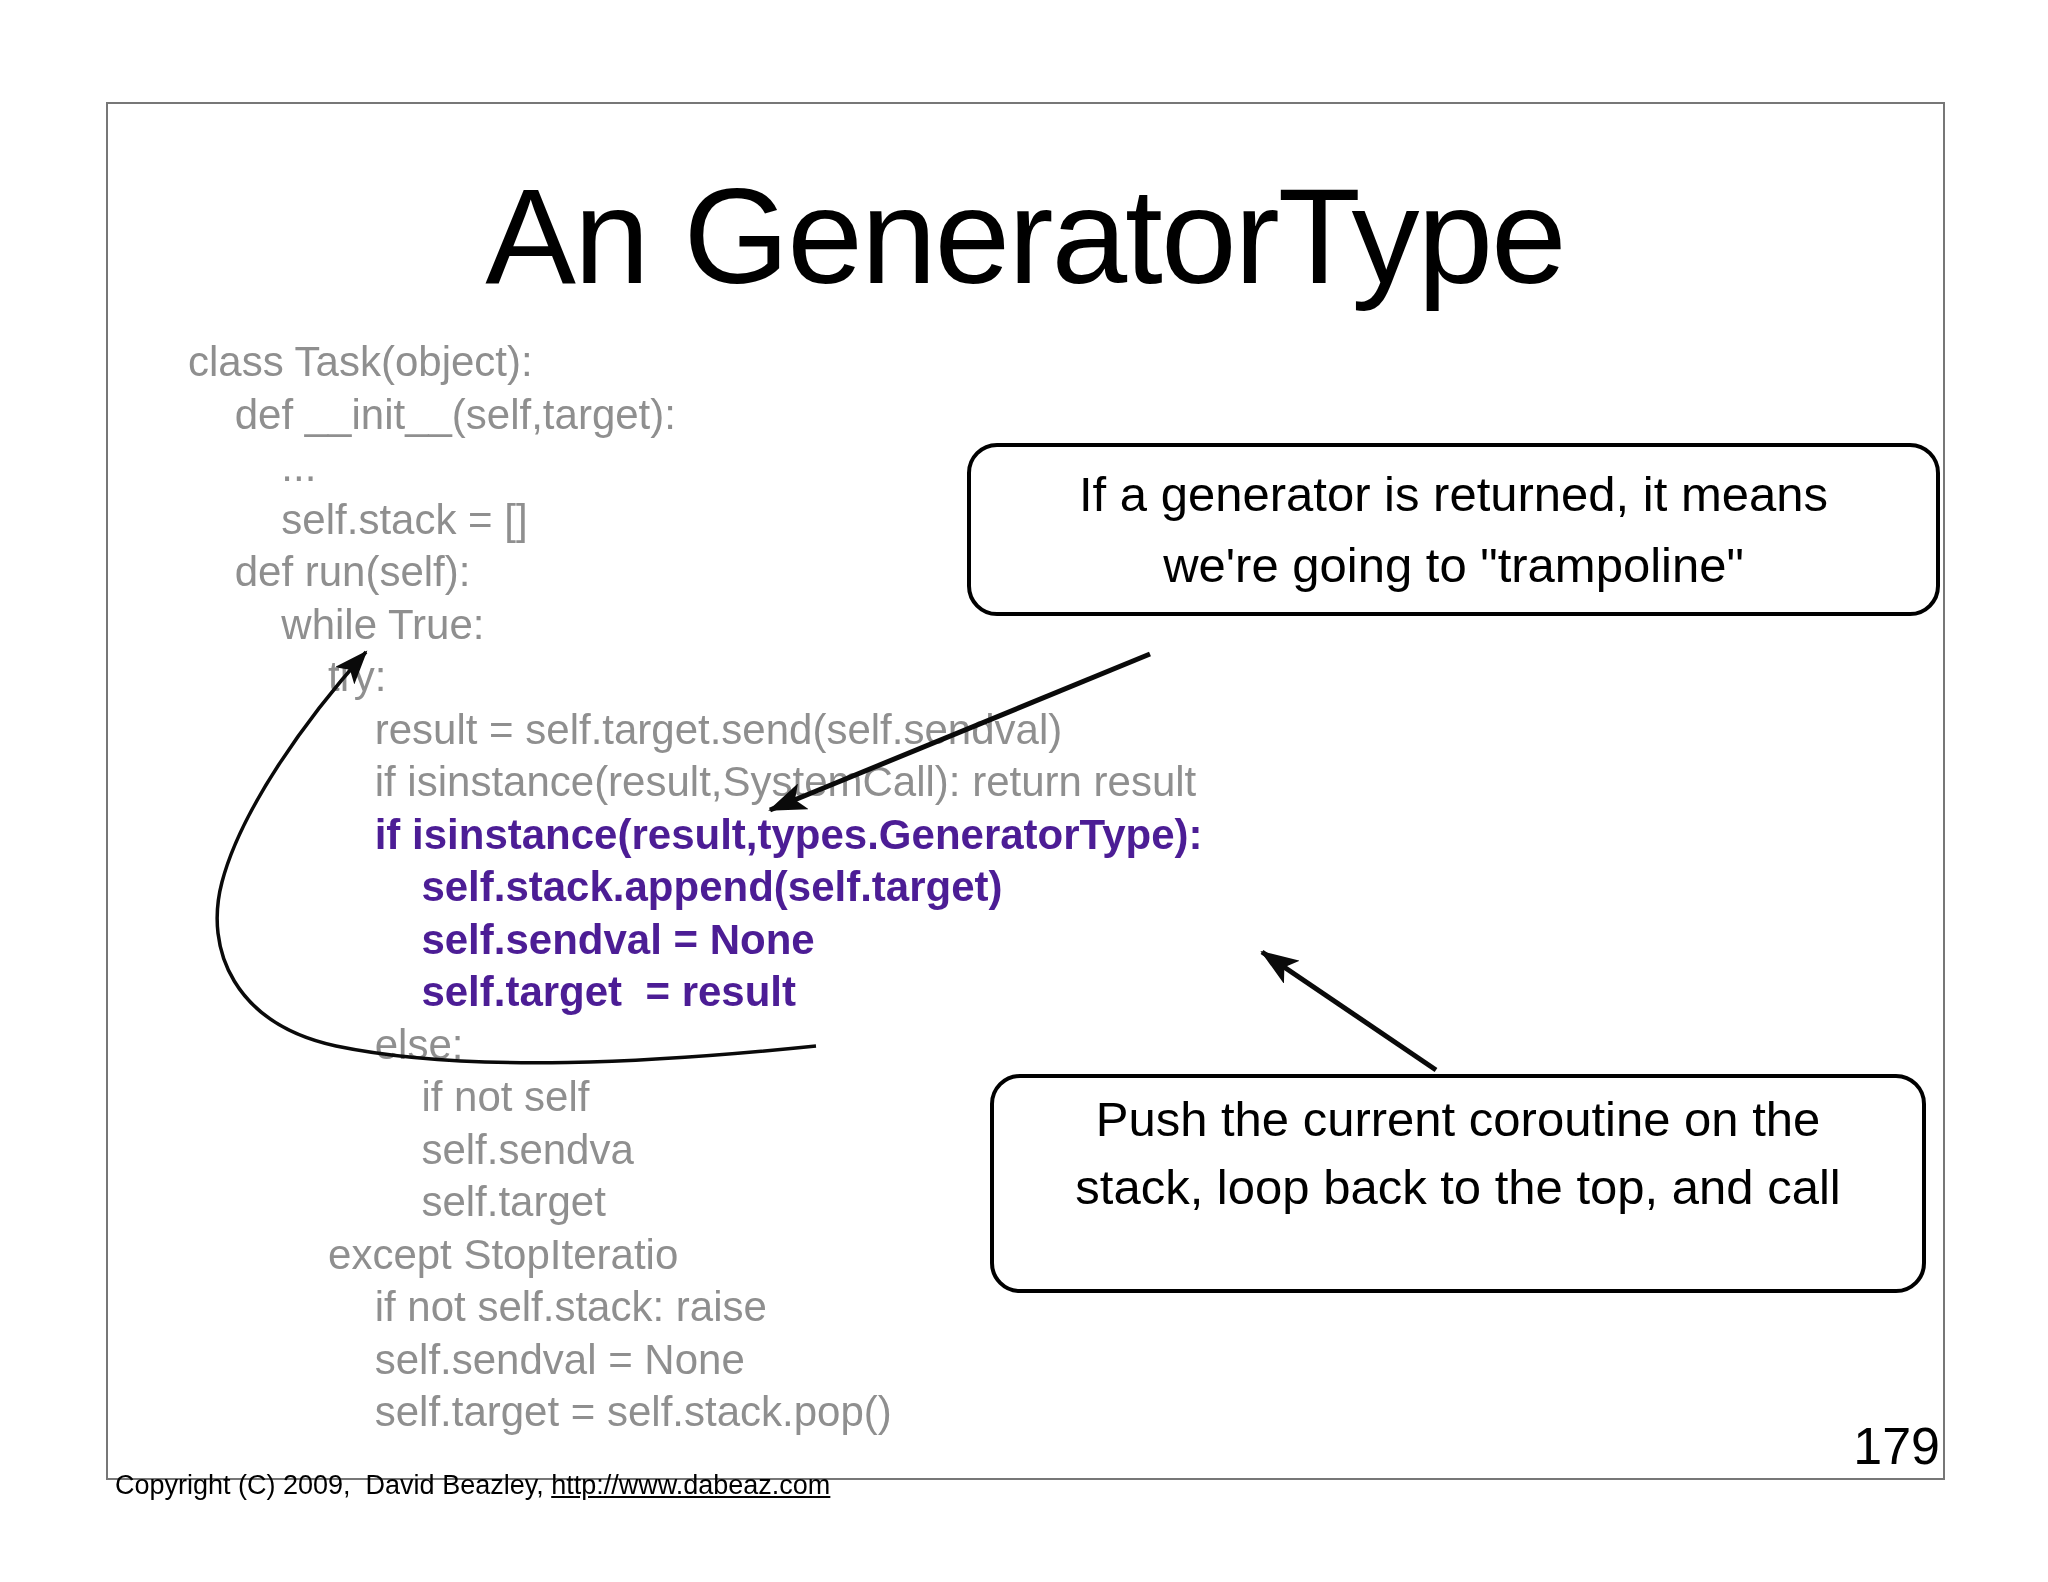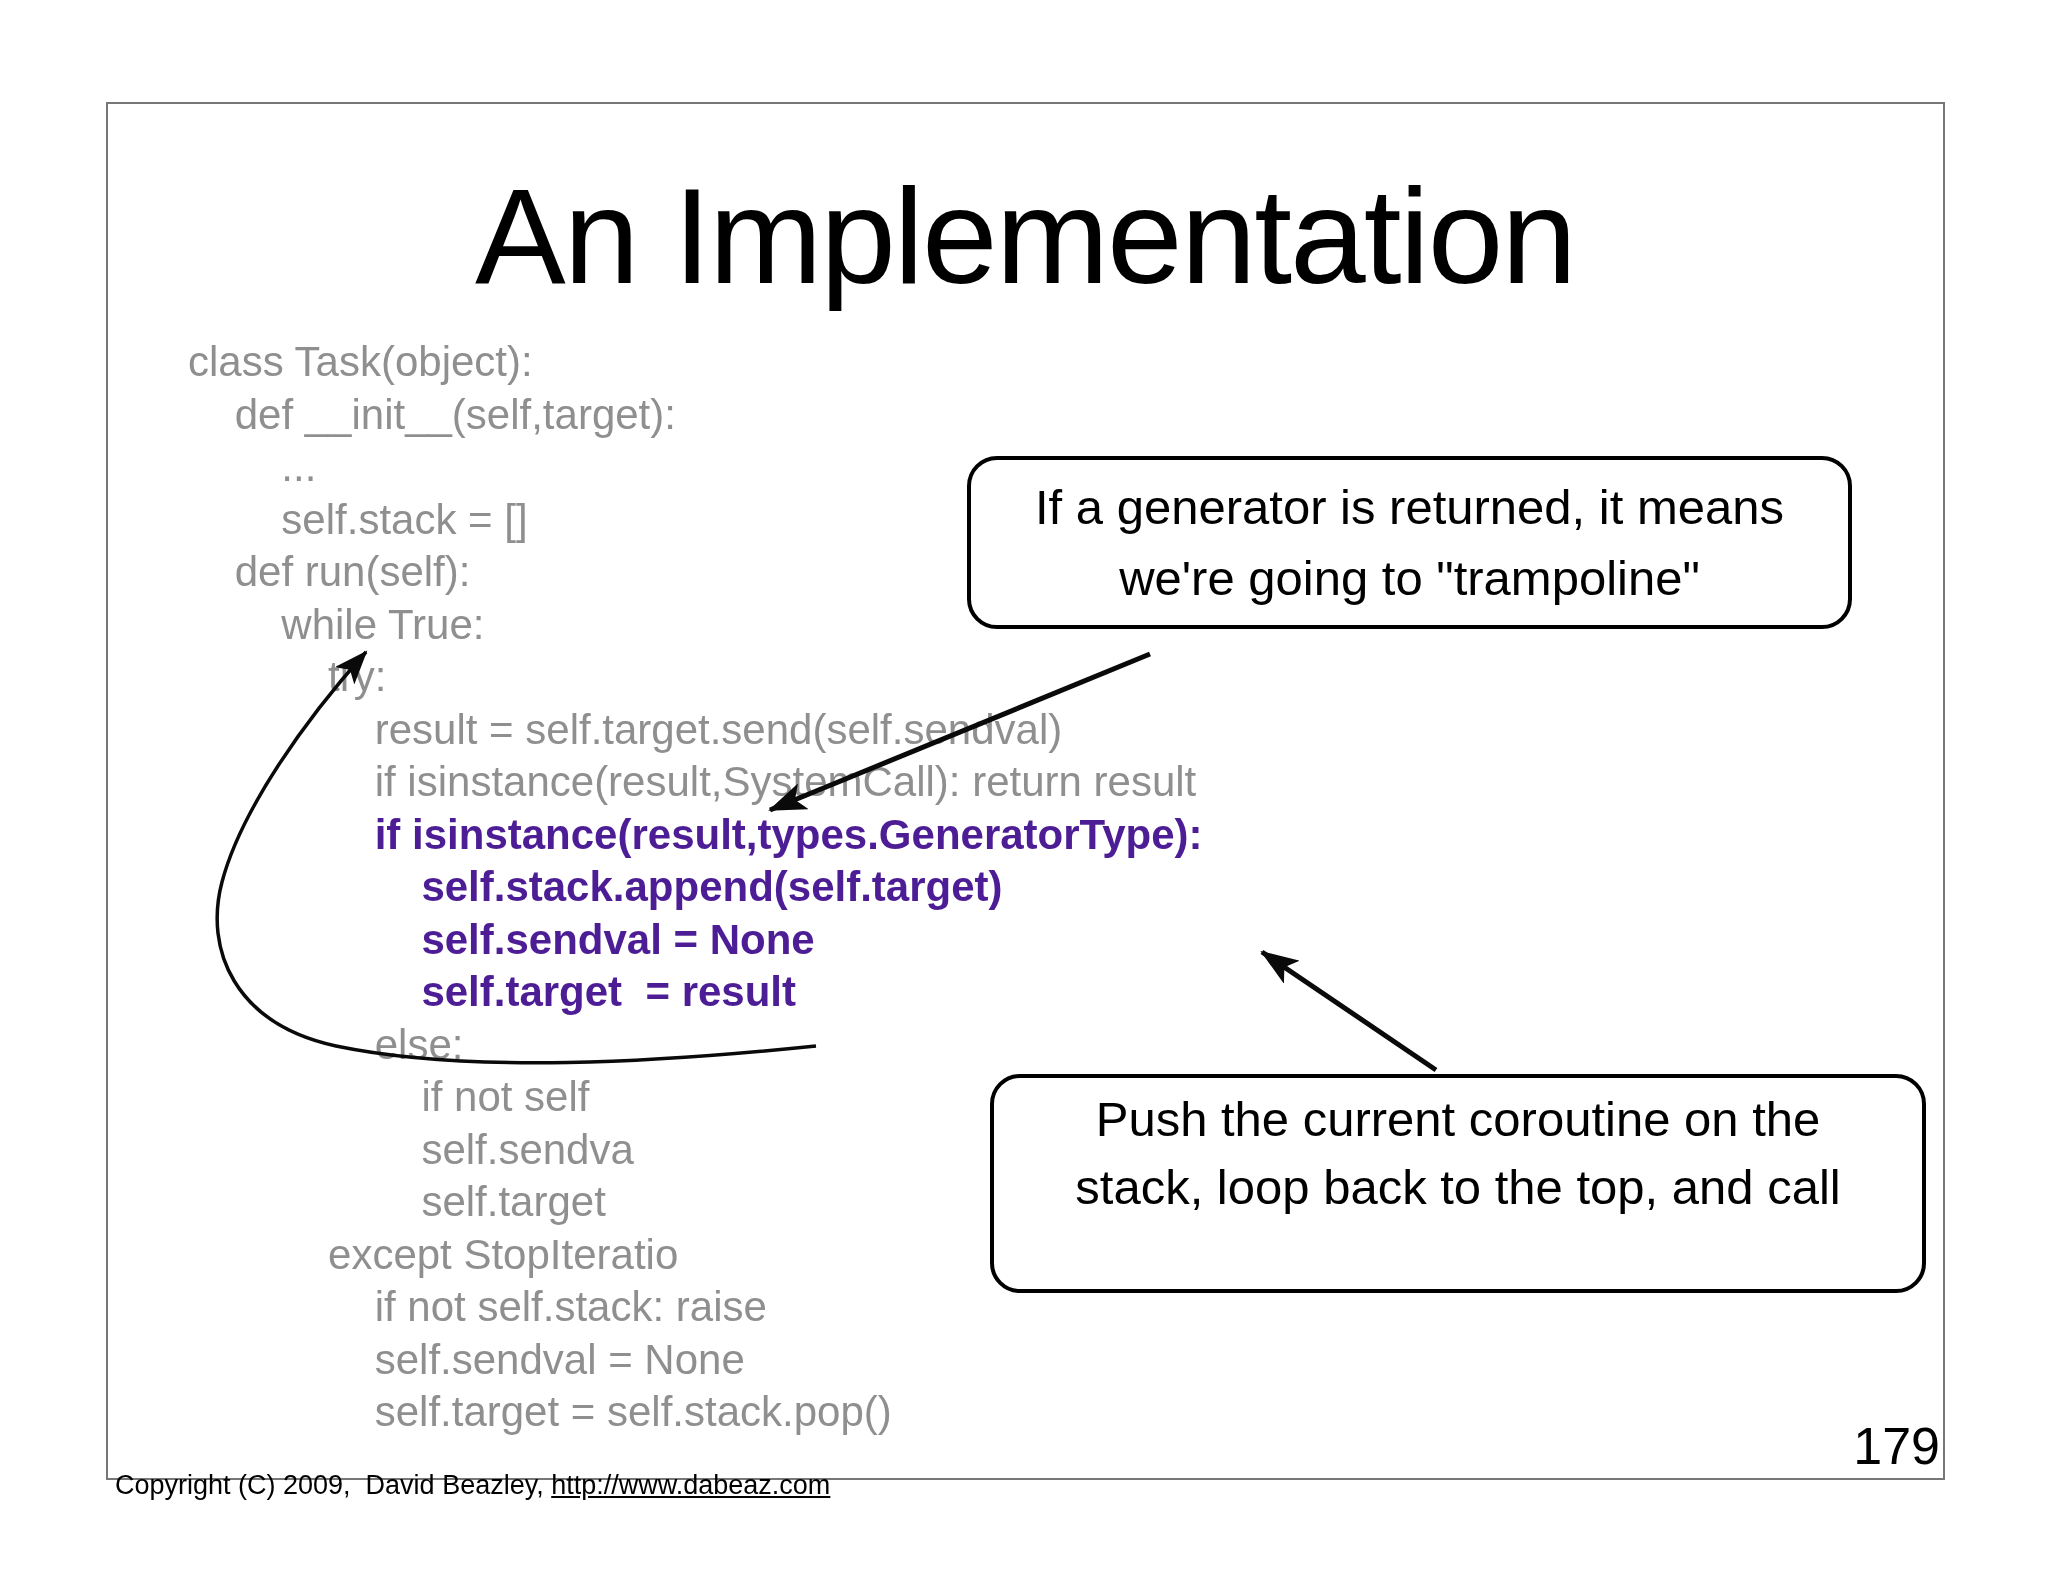--- a/index.html
+++ b/index.html
@@ -22,39 +22,39 @@
     font-size:42px;white-space:pre;
   }
   .code-line{height:52.5px;line-height:52.5px;white-space:pre;}
   .code-line.gray{color:#8f8f8f;font-weight:400;}
   .code-line.bold{color:#4c1d95;font-weight:700;}
   .arrow-layer{position:absolute;left:0;top:0;width:2048px;height:1582px;z-index:3;pointer-events:none;}
   .callout{
     position:absolute;z-index:4;background:#ffffff;border:4px solid #000000;
     border-radius:30px;box-sizing:border-box;text-align:center;color:#000000;
   }
-  .callout-generator{left:967px;top:456px;width:885px;height:173px;padding-top:12px;}
+  .callout-generator{left:967px;top:443px;width:973px;height:173px;padding-top:12px;}
   .callout-generator div{font-size:49px;line-height:71px;}
   .callout-push{left:990px;top:1074px;width:936px;height:219px;padding-top:7px;}
   .callout-push div{font-size:49px;line-height:68px;}
   .footer{
     position:absolute;left:115px;top:1441px;z-index:2;font-size:27px;color:#000000;white-space:pre;margin-top:29px;
   }
   .footer .link{text-decoration:underline;}
   .page-number{
     position:absolute;left:1790px;top:1408px;width:150px;z-index:2;
     text-align:right;font-size:52px;color:#000000;margin-top:8px;
   }
 </style>
 </head>
 <body>
 
 <div class="slide-frame"></div>
 
-<div class="slide-title">An Implementation</div>
+<div class="slide-title">An GeneratorType</div>
 
 <div class="code-block"><div class="code-line gray">class Task(object):</div><div class="code-line gray">    def __init__(self,target):</div><div class="code-line gray">        ...</div><div class="code-line gray">        self.stack = []</div><div class="code-line gray">    def run(self):</div><div class="code-line gray">        while True:</div><div class="code-line gray">            try:</div><div class="code-line gray">                result = self.target.send(self.sendval)</div><div class="code-line gray">                if isinstance(result,SystemCall): return result</div><div class="code-line bold">                if isinstance(result,types.GeneratorType):</div><div class="code-line bold">                    self.stack.append(self.target)</div><div class="code-line bold">                    self.sendval = None</div><div class="code-line bold">                    self.target  = result</div><div class="code-line gray">                else:</div><div class="code-line gray">                    if not self</div><div class="code-line gray">                    self.sendva</div><div class="code-line gray">                    self.target</div><div class="code-line gray">            except StopIteratio</div><div class="code-line gray">                if not self.stack: raise</div><div class="code-line gray">                self.sendval = None</div><div class="code-line gray">                self.target = self.stack.pop()</div></div>
 
 <svg class="arrow-layer" viewBox="0 0 2048 1582" xmlns="http://www.w3.org/2000/svg">
   <defs>
     <marker id="head-curve" markerUnits="userSpaceOnUse" markerWidth="36" markerHeight="26" refX="32" refY="13" orient="auto">
       <path d="M0 0 L34 13 L0 26 L8 13 Z" fill="#0a0a0a"></path>
     </marker>
     <marker id="head-straight" markerUnits="userSpaceOnUse" markerWidth="40" markerHeight="28" refX="36" refY="14" orient="auto">
       <path d="M0 0 L38 14 L0 28 L9 14 Z" fill="#0a0a0a"></path>

